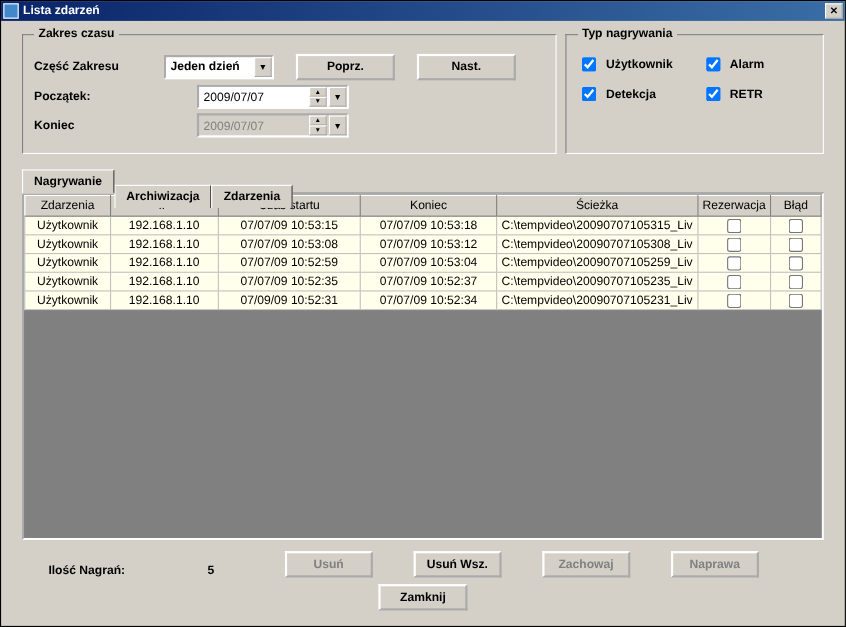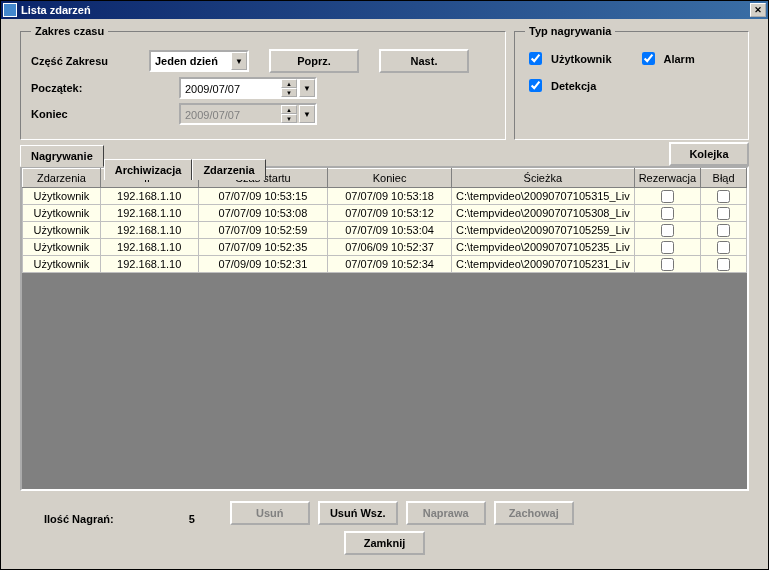--- a/index.html
+++ b/index.html
@@ -32,39 +32,39 @@
 .date-input.disabled input { color: #808080; }
 .spinner { display: flex; flex-direction: column; width: 16px; }
 .spinner div { height: 9px; background: #d4d0c8; border: 1px outset #fff; font-size: 6px; display: flex; align-items: center; justify-content: center; }
 .date-drop { width: 16px; height: 18px; background: #d4d0c8; border: 1px outset #fff; margin-left: 2px; display: flex; align-items: center; justify-content: center; font-size: 8px; }
 
 .rec-type { width: 235px; }
 .rec-grid { display: grid; grid-template-columns: 1fr 1fr; gap: 8px 12px; padding: 4px 0; }
 .chk { display: flex; align-items: center; gap: 6px; font-weight: bold; }
 .chk input { width: 13px; height: 13px; }
 
-.tabs-row { display: flex; justify-content: space-between; align-items: flex-end; margin-top: 2px; }
+.tabs-row { display: flex; justify-content: space-between; align-items: flex-end; margin-top: 14px; }
 .tabs { display: flex; }
 .tab { padding: 4px 10px; border: 1px solid #fff; border-bottom: none; border-top-color: #fff; border-left-color: #fff; border-right-color: #404040; background: #d4d0c8; font-weight: bold; cursor: pointer; position: relative; }
 .tab.active { border-bottom: 1px solid #d4d0c8; z-index: 2; margin-bottom: -1px; }
 .tab:not(.active) { top: 14px; }
 
 .table-container { border: 2px inset #fff; background: #808080; flex: 1; overflow: hidden; display: flex; flex-direction: column; }
 table { border-collapse: collapse; width: 100%; background: #ffffec; }
 th { background: #d4d0c8; border: 1px solid; border-color: #fff #808080 #808080 #fff; padding: 3px 4px; font-weight: normal; text-align: center; }
 td { border: 1px solid #c0c0c0; padding: 2px 4px; text-align: center; white-space: nowrap; overflow: hidden; text-overflow: clip; }
 td.path { text-align: left; }
 .chkcell { padding: 0; }
 .chkcell input { margin: 0 auto; display: block; }
 .table-fill { flex: 1; background: #808080; }
 
 .bottom-row { display: flex; align-items: flex-end; gap: 8px; padding: 10px 4px 6px 4px; }
 .count-label { font-weight: bold; margin-left: 20px; margin-right: 40px; }
 .count-val { font-weight: bold; width: 60px; text-align: center; }
-.bottom-row .btn { min-width: 80px; padding: 3px 10px; }
+.bottom-row .btn { min-width: 80px; padding: 3px 10px; margin-left: 29px; }
 
 .close-row { display: flex; justify-content: center; padding: 0 0 8px 0; }
 </style>
 </head>
 <body>
 
 <div class="window">
   <div class="titlebar">
     <div class="titlebar-left">
       <div class="title-icon"></div>
@@ -122,31 +122,34 @@
               <span>Użytkownik</span>
             </label>
           <label class="chk">
               <input type="checkbox" checked="" style="">
               <span>Alarm</span>
             </label>
           <label class="chk">
               <input type="checkbox" checked="" style="">
               <span>Detekcja</span>
             </label>
+          <label class="chk">
+              <input type="checkbox" checked="" style="">
+              <span>RETR</span>
+            </label>
         </div>
       </fieldset>
     </div>
 
     <div class="tabs-row">
       <div class="tabs">
         <div class="tab active">Nagrywanie</div>
         <div class="tab">Archiwizacja</div>
         <div class="tab">Zdarzenia</div>
       </div>
-      <button class="btn" style="width:80px">Kolejka</button>
     </div>
 
     <div class="table-container">
       <table>
         <colgroup>
           <col style="width:78px">
             <col style="width:98px">
             <col style="width:130px">
             <col style="width:124px">
             <col>
@@ -201,21 +204,21 @@
                 <input type="checkbox" style="">
               </td>
               <td class="chkcell">
                 <input type="checkbox" style="">
               </td>
             </tr>
             <tr>
               <td>Użytkownik</td>
               <td>192.168.1.10</td>
               <td>07/07/09 10:52:35</td>
-              <td>07/06/09 10:52:37</td>
+              <td>07/07/09 10:52:37</td>
               <td class="path">C:\tempvideo\20090707105235_Liv</td>
               <td class="chkcell">
                 <input type="checkbox" style="">
               </td>
               <td class="chkcell">
                 <input type="checkbox" style="">
               </td>
             </tr>
             <tr>
               <td>Użytkownik</td>
@@ -233,20 +236,20 @@
           </tbody>
       </table>
       <div class="table-fill"></div>
     </div>
 
     <div class="bottom-row">
       <span class="count-label">Ilość Nagrań:</span>
       <span class="count-val">5</span>
       <button class="btn disabled">Usuń</button>
       <button class="btn">Usuń Wsz.</button>
+      <button class="btn disabled">Zachowaj</button>
       <button class="btn disabled">Naprawa</button>
-      <button class="btn disabled">Zachowaj</button>
     </div>
     <div class="close-row">
       <button class="btn">Zamknij</button>
     </div>
   </div>
 </div>
 
 </body></html>

